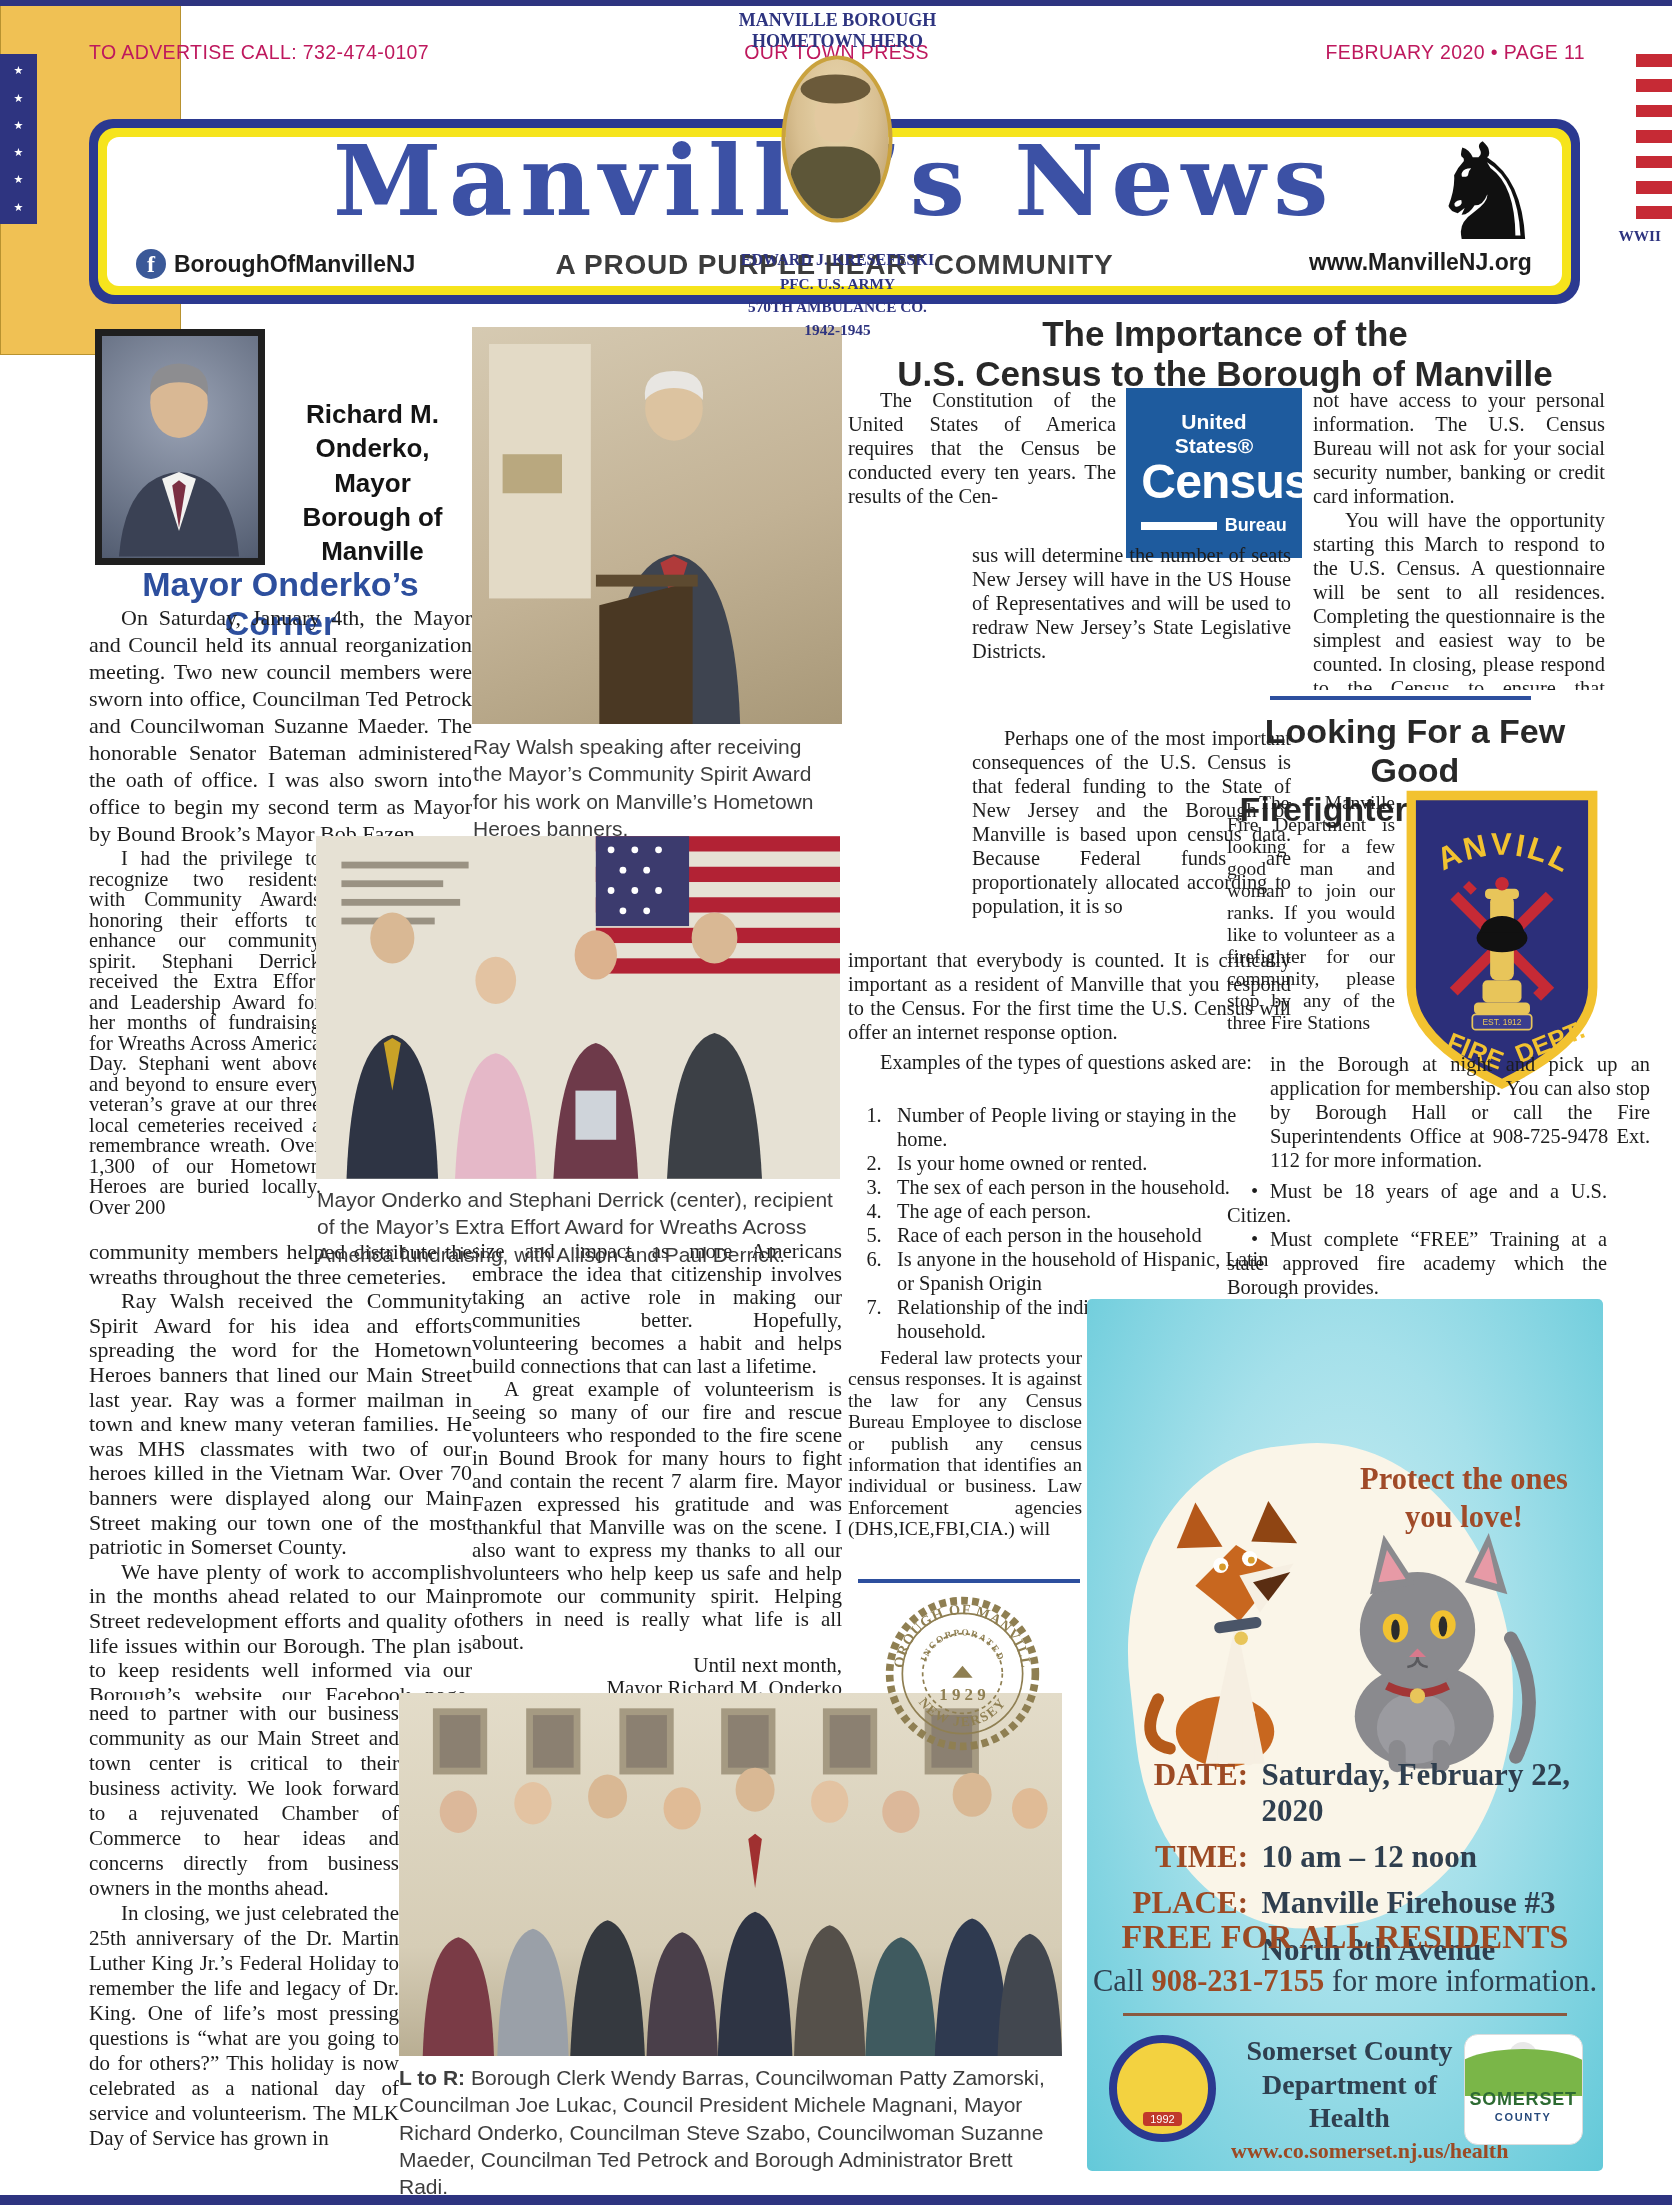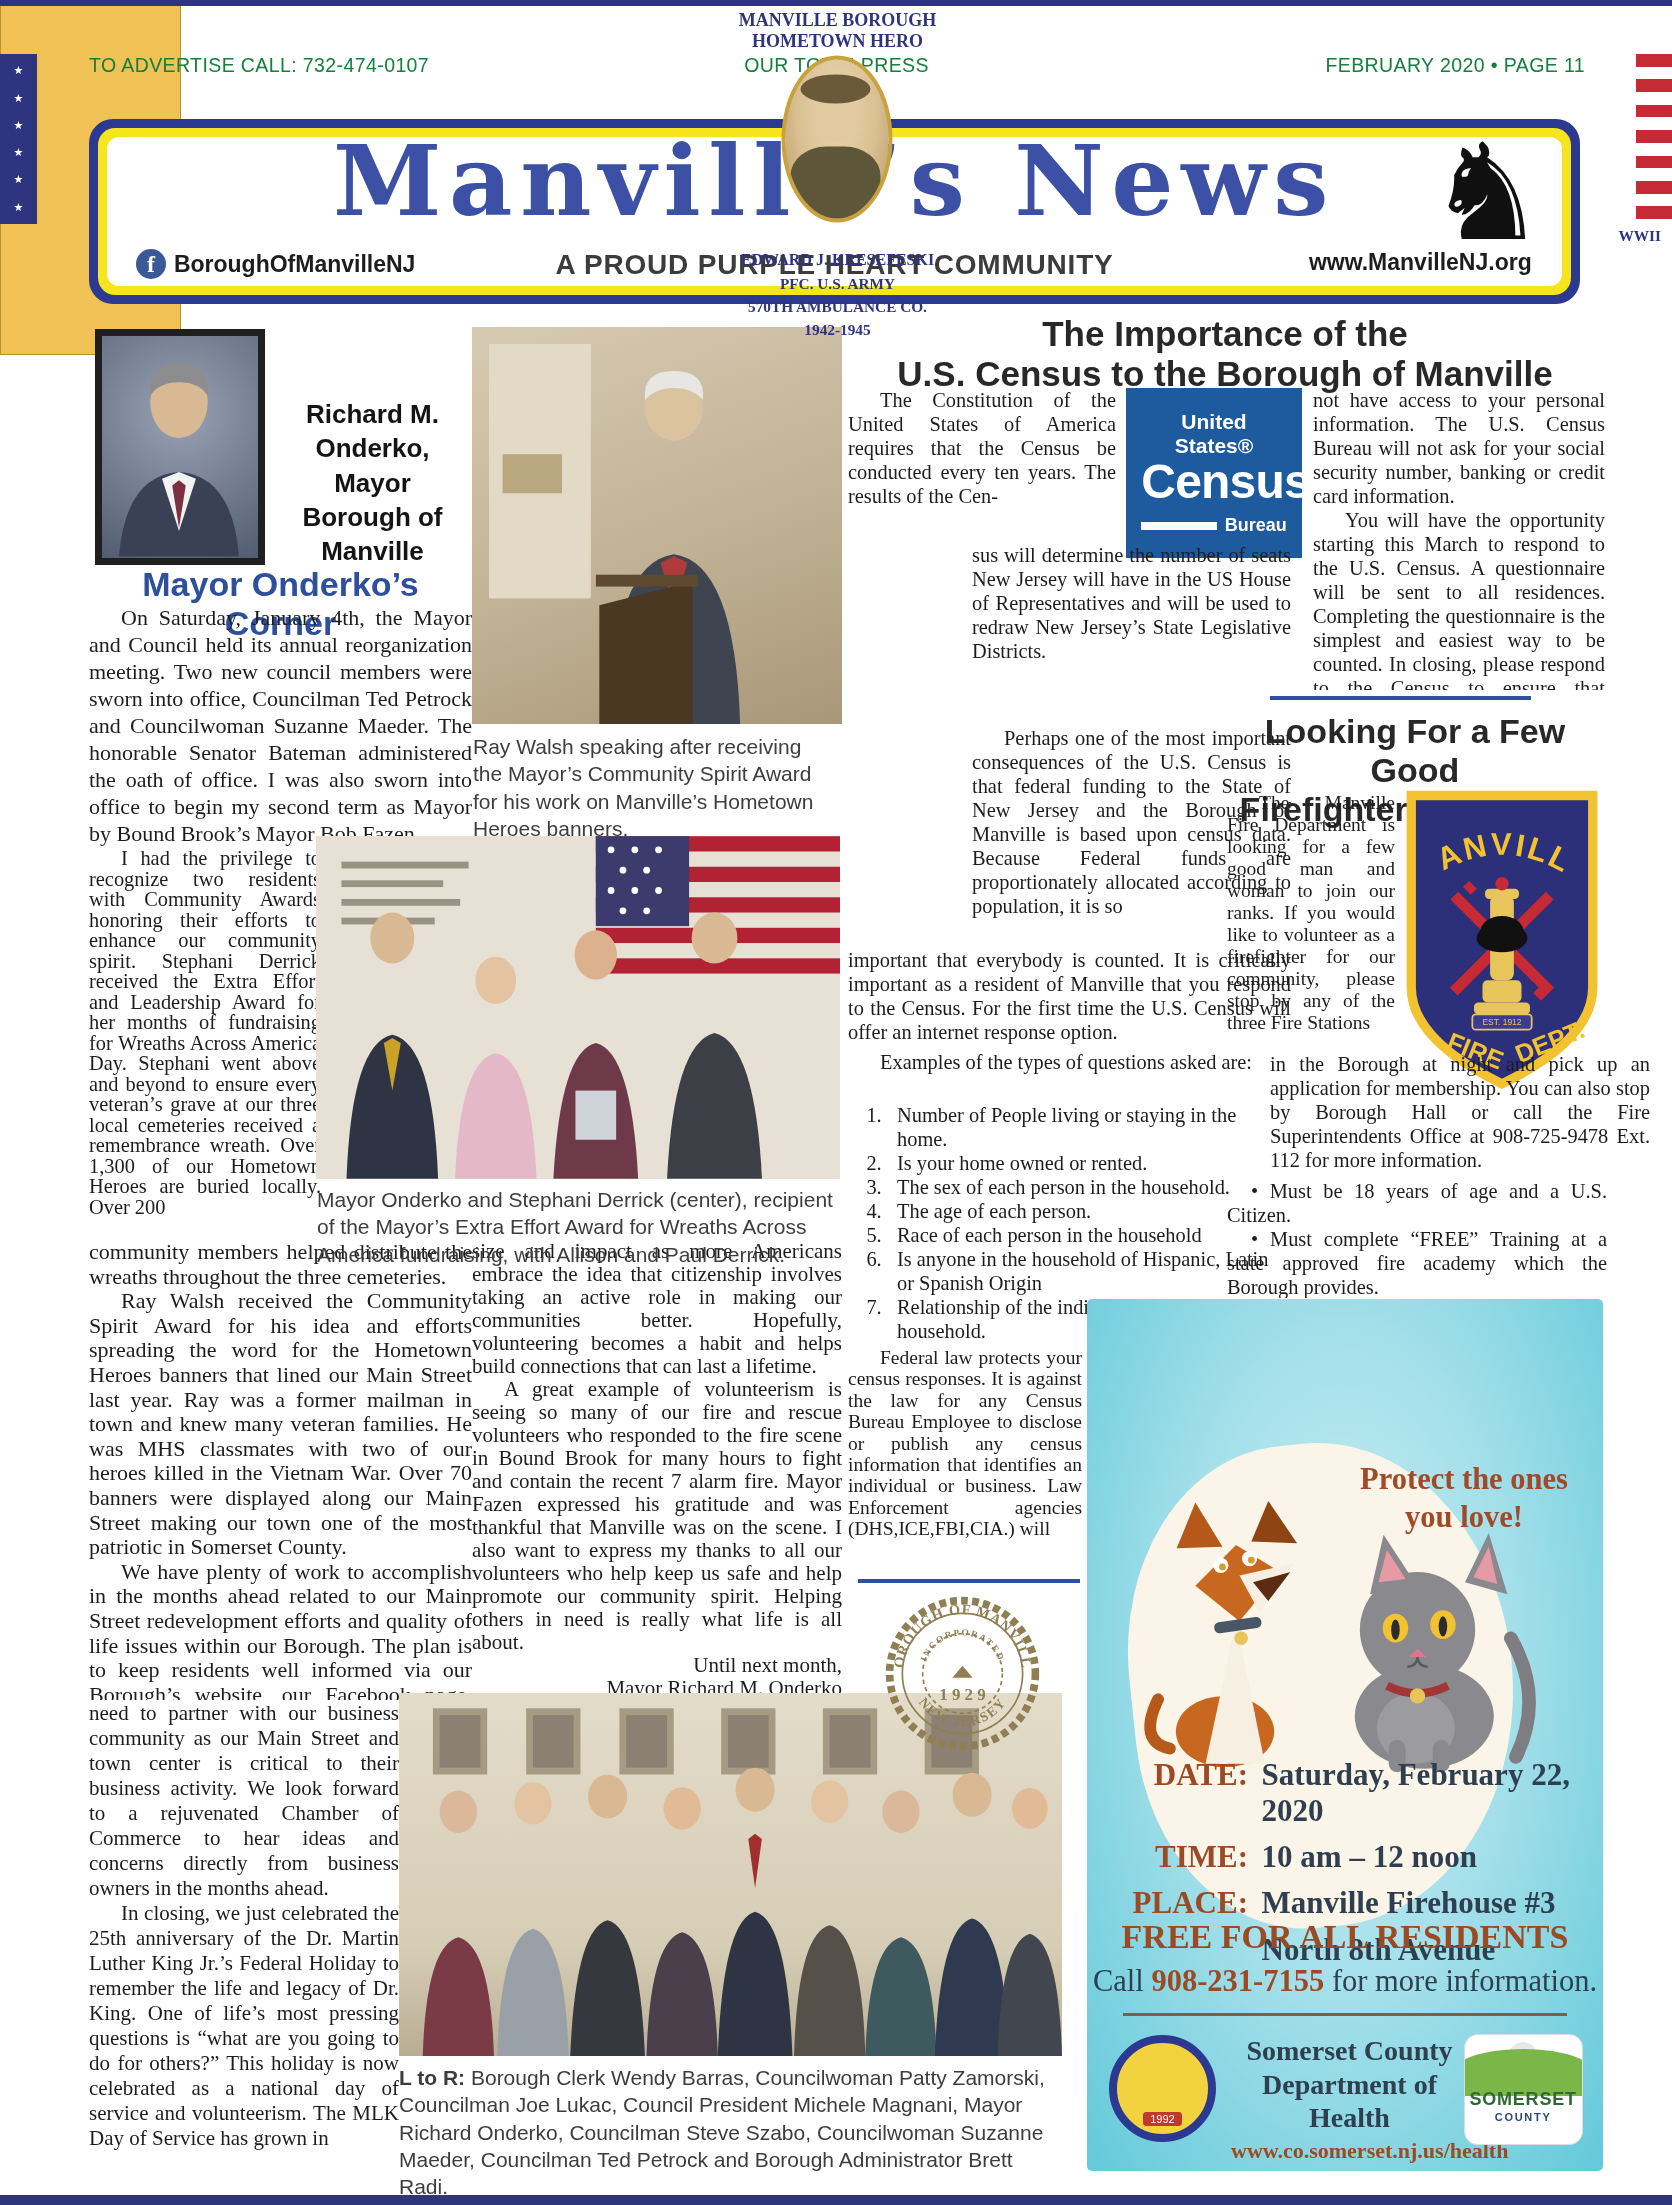--- a/index.html
+++ b/index.html
@@ -5,21 +5,21 @@
   html,body{margin:0;padding:0;background:#fff;}
   #page{position:relative;width:1673px;height:2205px;background:#fff;overflow:hidden;
         font-family:"Liberation Serif",serif;color:#1d1d1d;}
   .abs{position:absolute;}
   .sans{font-family:"Liberation Sans",sans-serif;}
   .block{position:absolute;overflow:hidden;text-align:justify;}
   .block p{margin:0;}
   .indent{text-indent:32px;}
   .cap{font-family:"Liberation Sans",sans-serif;color:#3d3d3d;line-height:1.3;}
   
-  .hdr{top:54px;font-family:"Liberation Sans",sans-serif;font-size:19.5px;color:#15803d;letter-spacing:0.4px;}
+  .hdr{top:41px;font-family:"Liberation Sans",sans-serif;font-size:19.5px;color:#be185d;letter-spacing:0.4px;}
   
   .masthead{left:89px;top:119px;width:1491px;height:185px;background:#2b3990;border-radius:24px;padding:9.3px;box-sizing:border-box;}
   .mast-yellow{height:100%;background:#f6e41c;border-radius:17px;padding:8.5px;box-sizing:border-box;}
   .mast-white{height:100%;background:#fff;border-radius:12px;position:relative;}
   .mast-title{position:absolute;top:-13.6px;left:0;width:100%;text-align:center;
       font-family:"DejaVu Serif",serif;font-weight:bold;font-size:98px;color:#3c51a5;letter-spacing:7.6px;}
   .horse{position:absolute;right:15.3px;top:-22px;font-size:134px;color:#101010;font-family:"DejaVu Sans",sans-serif;}
   .mast-tag{position:absolute;bottom:5.1px;left:0;width:100%;text-align:center;
       font-family:"Liberation Sans",sans-serif;font-weight:bold;font-size:28px;color:#3c3c3c;letter-spacing:0.8px;}
   .fb-row{position:absolute;left:29px;bottom:6.8px;display:flex;align-items:center;gap:7.6px;}

